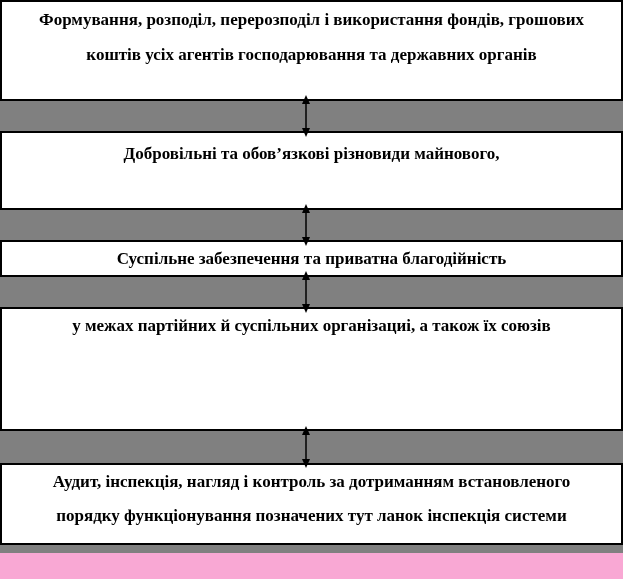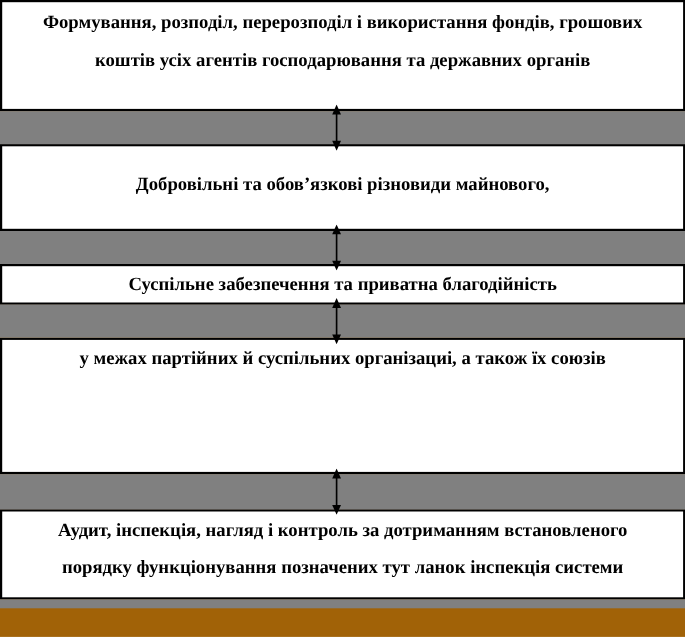--- a/index.html
+++ b/index.html
@@ -4,42 +4,42 @@
 <style>
   html, body {
     margin: 0;
     padding: 0;
     background: #ffffff;
   }
   .diagram {
     position: relative;
     width: 623px;
     height: 579px;
-    background: #a16207;
+    background: #f9a8d4;
     font-family: "Liberation Serif", "DejaVu Serif", serif;
     font-weight: bold;
     color: #000000;
     overflow: hidden;
     box-sizing: border-box;
   }
   .box {
     box-sizing: border-box;
     width: 623px;
     border: 2px solid #000000;
     background: #ffffff;
     text-align: center;
     font-size: 17px;
   }
   .box .line {
     display: block;
     white-space: nowrap;
   }
   .b1 { height: 101px; }
   .b1 .line { line-height: 35px; }
-  .b2 { height: 79px; padding-top: 17px; }
+  .b2 { height: 79px; padding-top: 3px; }
   .b2 .line { line-height: 35px; }
   .b3 { height: 37px; }
   .b3 .line { line-height: 33px; }
   .b4 { height: 124px; }
   .b4 .line { line-height: 34px; }
   .b5 { height: 82px; }
   .b5 .line { line-height: 34px; }
   .band {
     position: relative;
     box-sizing: border-box;

